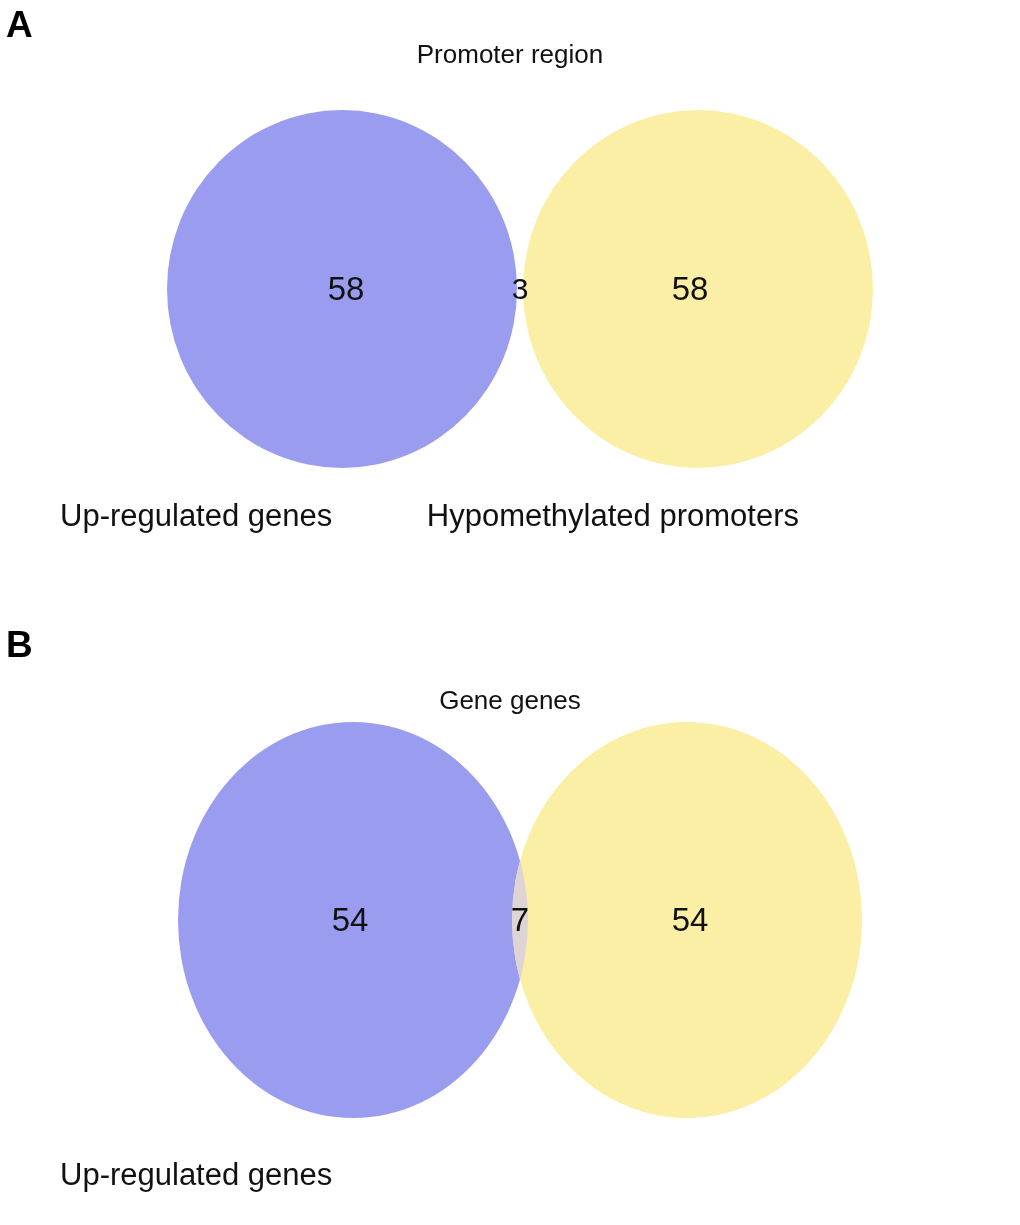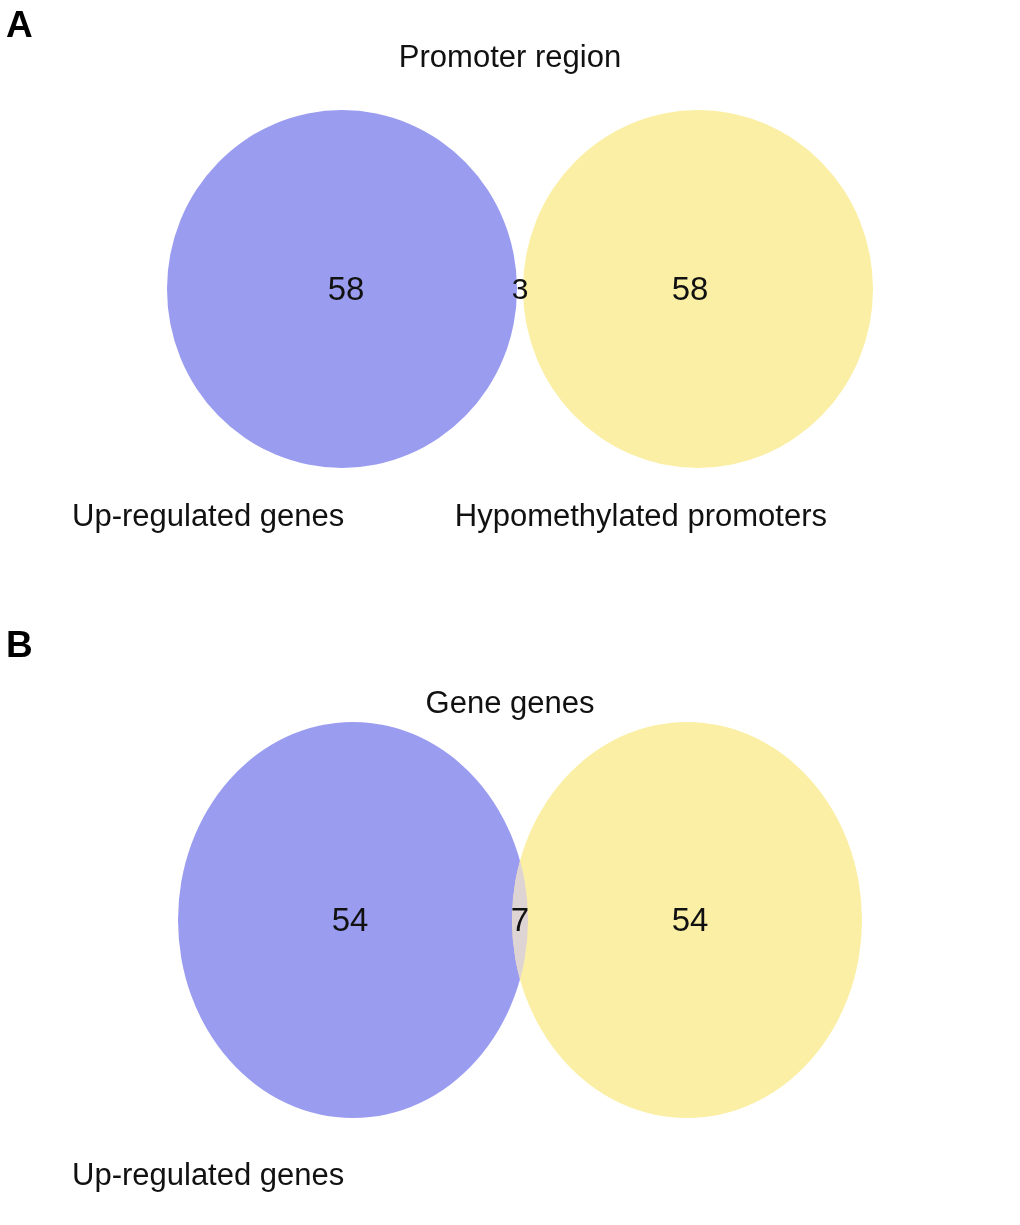--- a/index.html
+++ b/index.html
@@ -40,21 +40,21 @@
     color: #000;
   }
   #panel-a .panel-letter { left: 6px;  top: 6px; }
   #panel-b .panel-letter { left: 6px;  top: 14px; }
 
   .panel-title {
     position: absolute;
     width: 1020px;
     left: 0;
     text-align: center;
-    font-size: 31px;
+    font-size: 26px;
     font-weight: normal;
     line-height: 1.1;
     color: #111;
   }
   #panel-a .panel-title { top: 40px; }
   #panel-b .panel-title { top: 74px; }
 
   .venn-stage {
     position: absolute;
     left: 0;
@@ -71,39 +71,39 @@
     fill: #111111;
     text-anchor: middle;
     dominant-baseline: middle;
   }
   .venn-count.small {
     font-size: 30px;
   }
 
   .set-labels {
     position: absolute;
-    left: 16px;
+    left: 4px;
     width: 827px;
     display: flex;
     justify-content: space-between;
     align-items: baseline;
     box-sizing: border-box;
     padding: 0 8px;
   }
   #labels-a { top: 498px; }
   #labels-b { top: 545px; }
 
   .set-label {
     font-size: 31px;
     line-height: 1.15;
     color: #111;
     white-space: nowrap;
   }
   .set-label.left  { text-align: left;  margin-left: 48px; }
-  .set-label.right { text-align: right; margin-right: 8px; }
+  .set-label.right { text-align: right; margin-right: 24px; }
 </style>
 </head>
 <body>
 
 <div class="figure">
 
   <section class="panel" id="panel-a">
 
     <div class="panel-letter">A</div>
 

